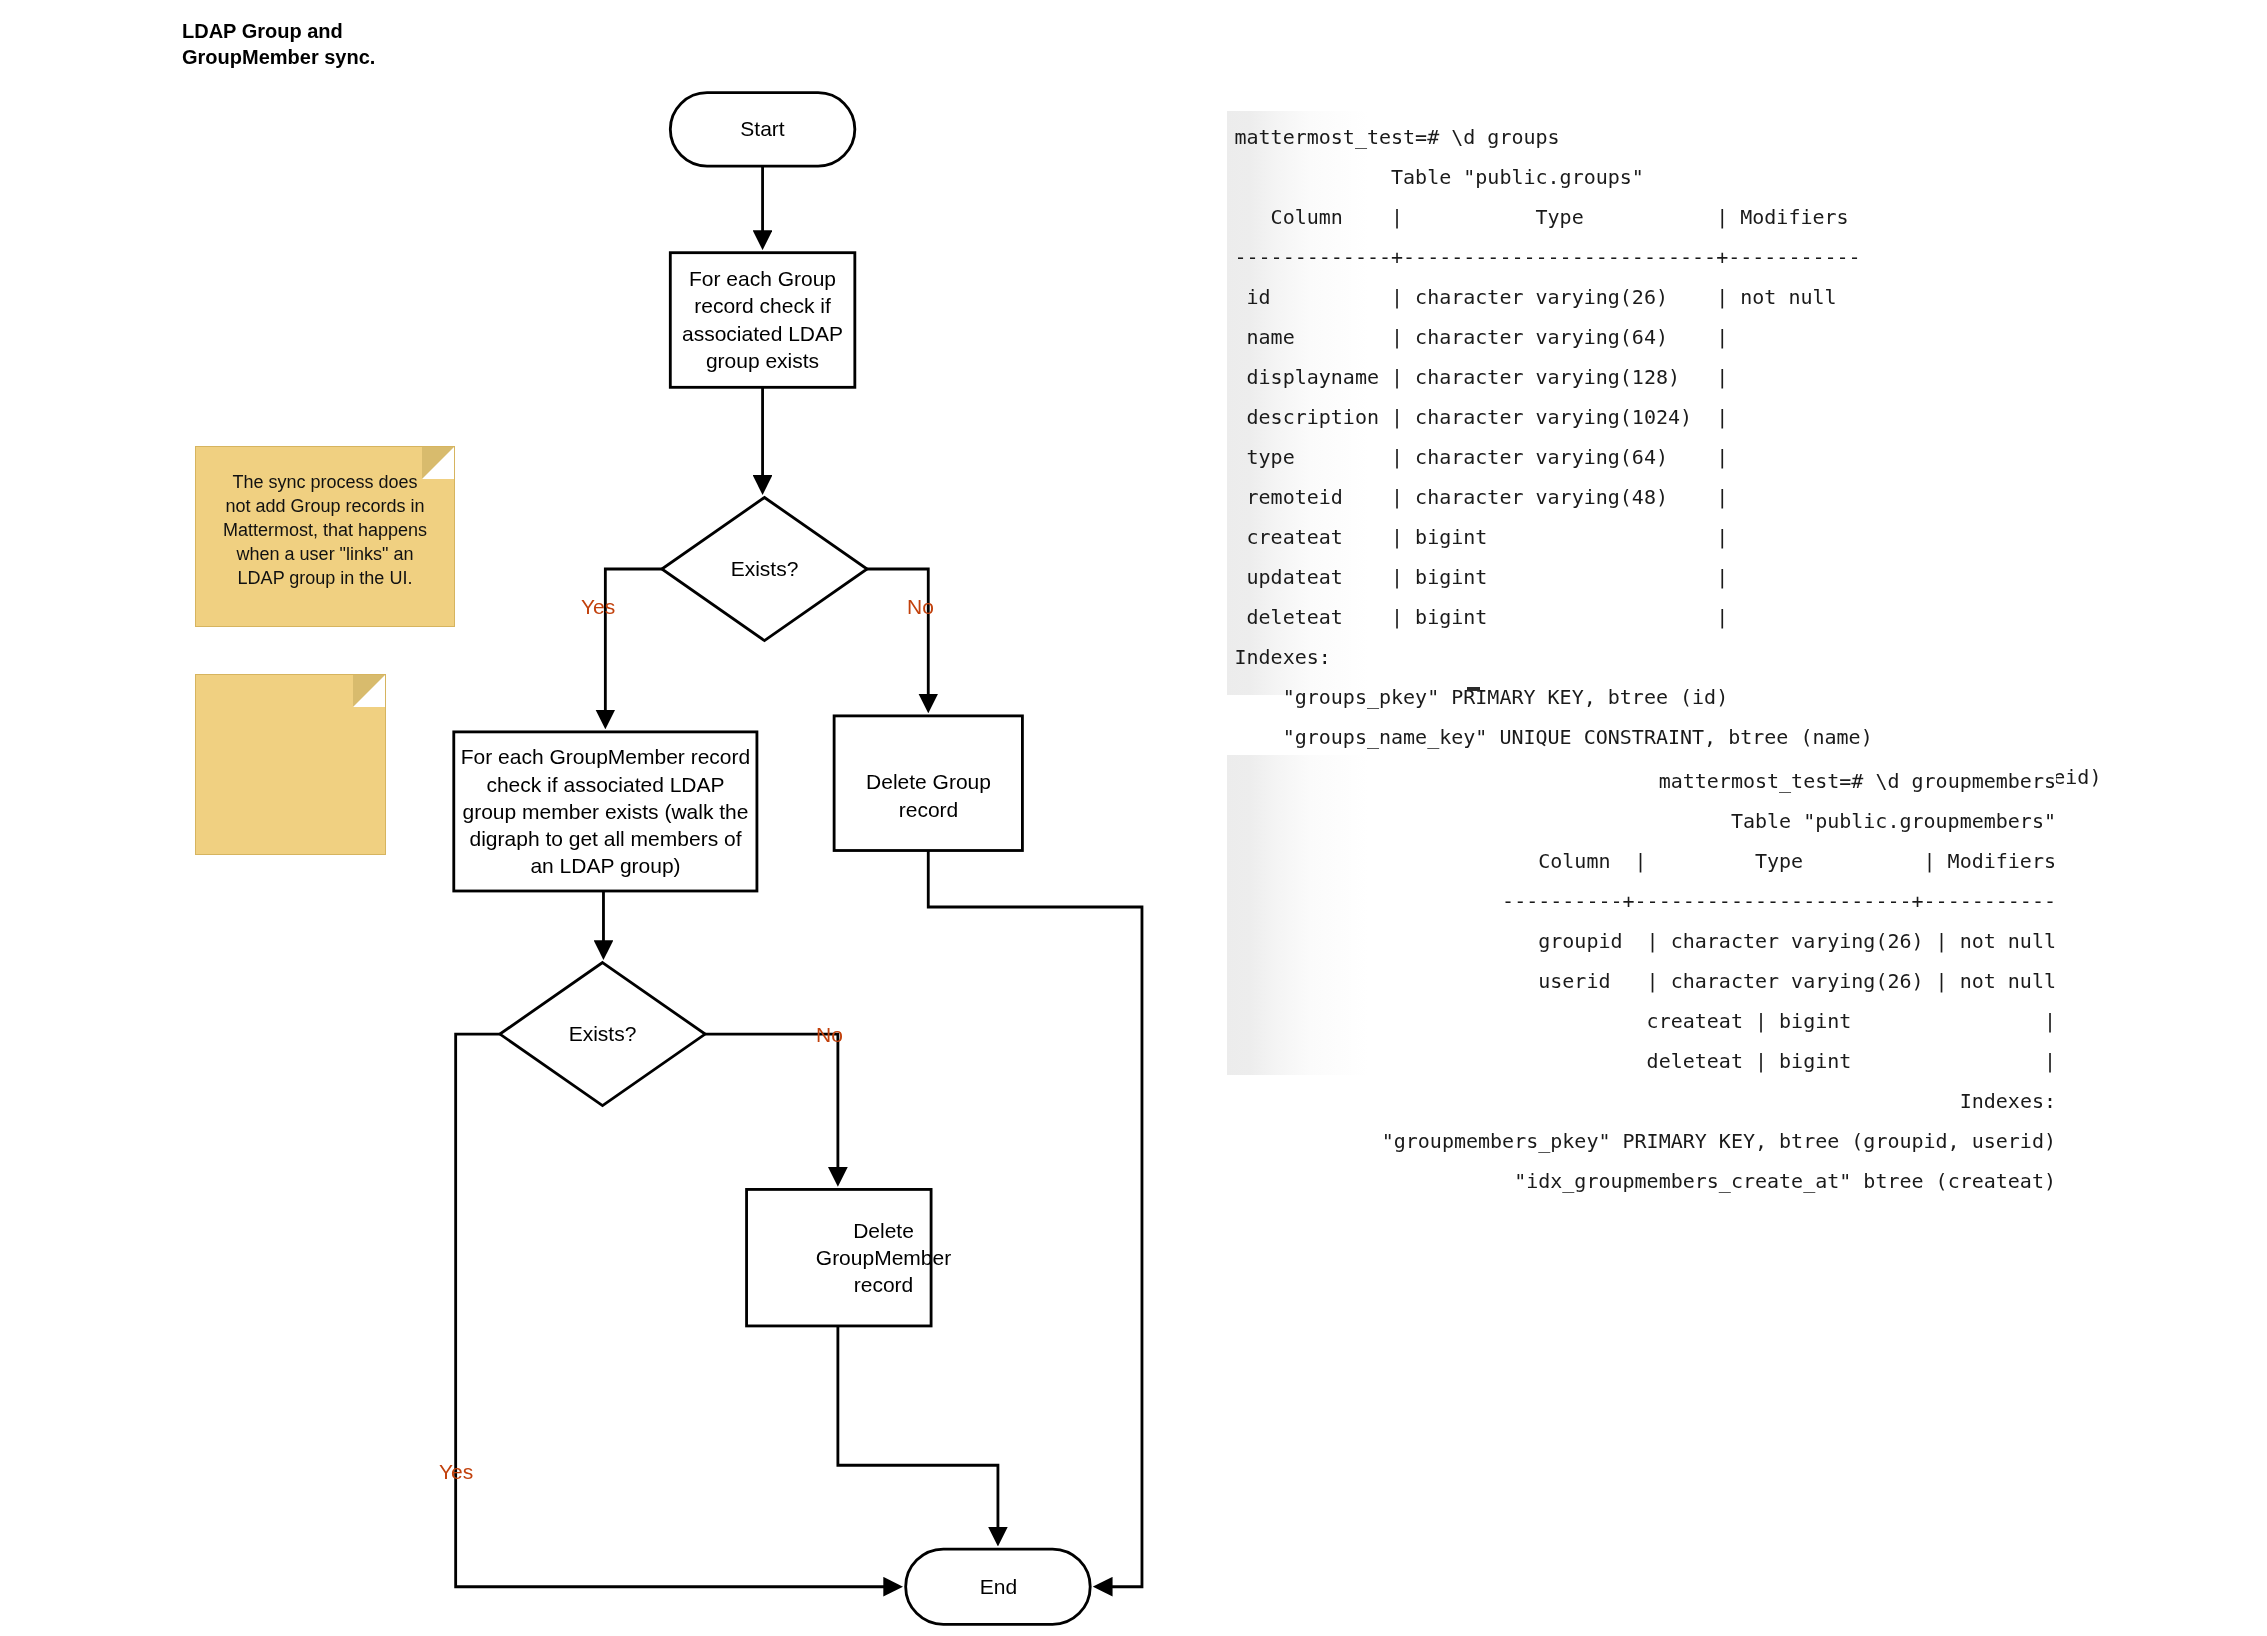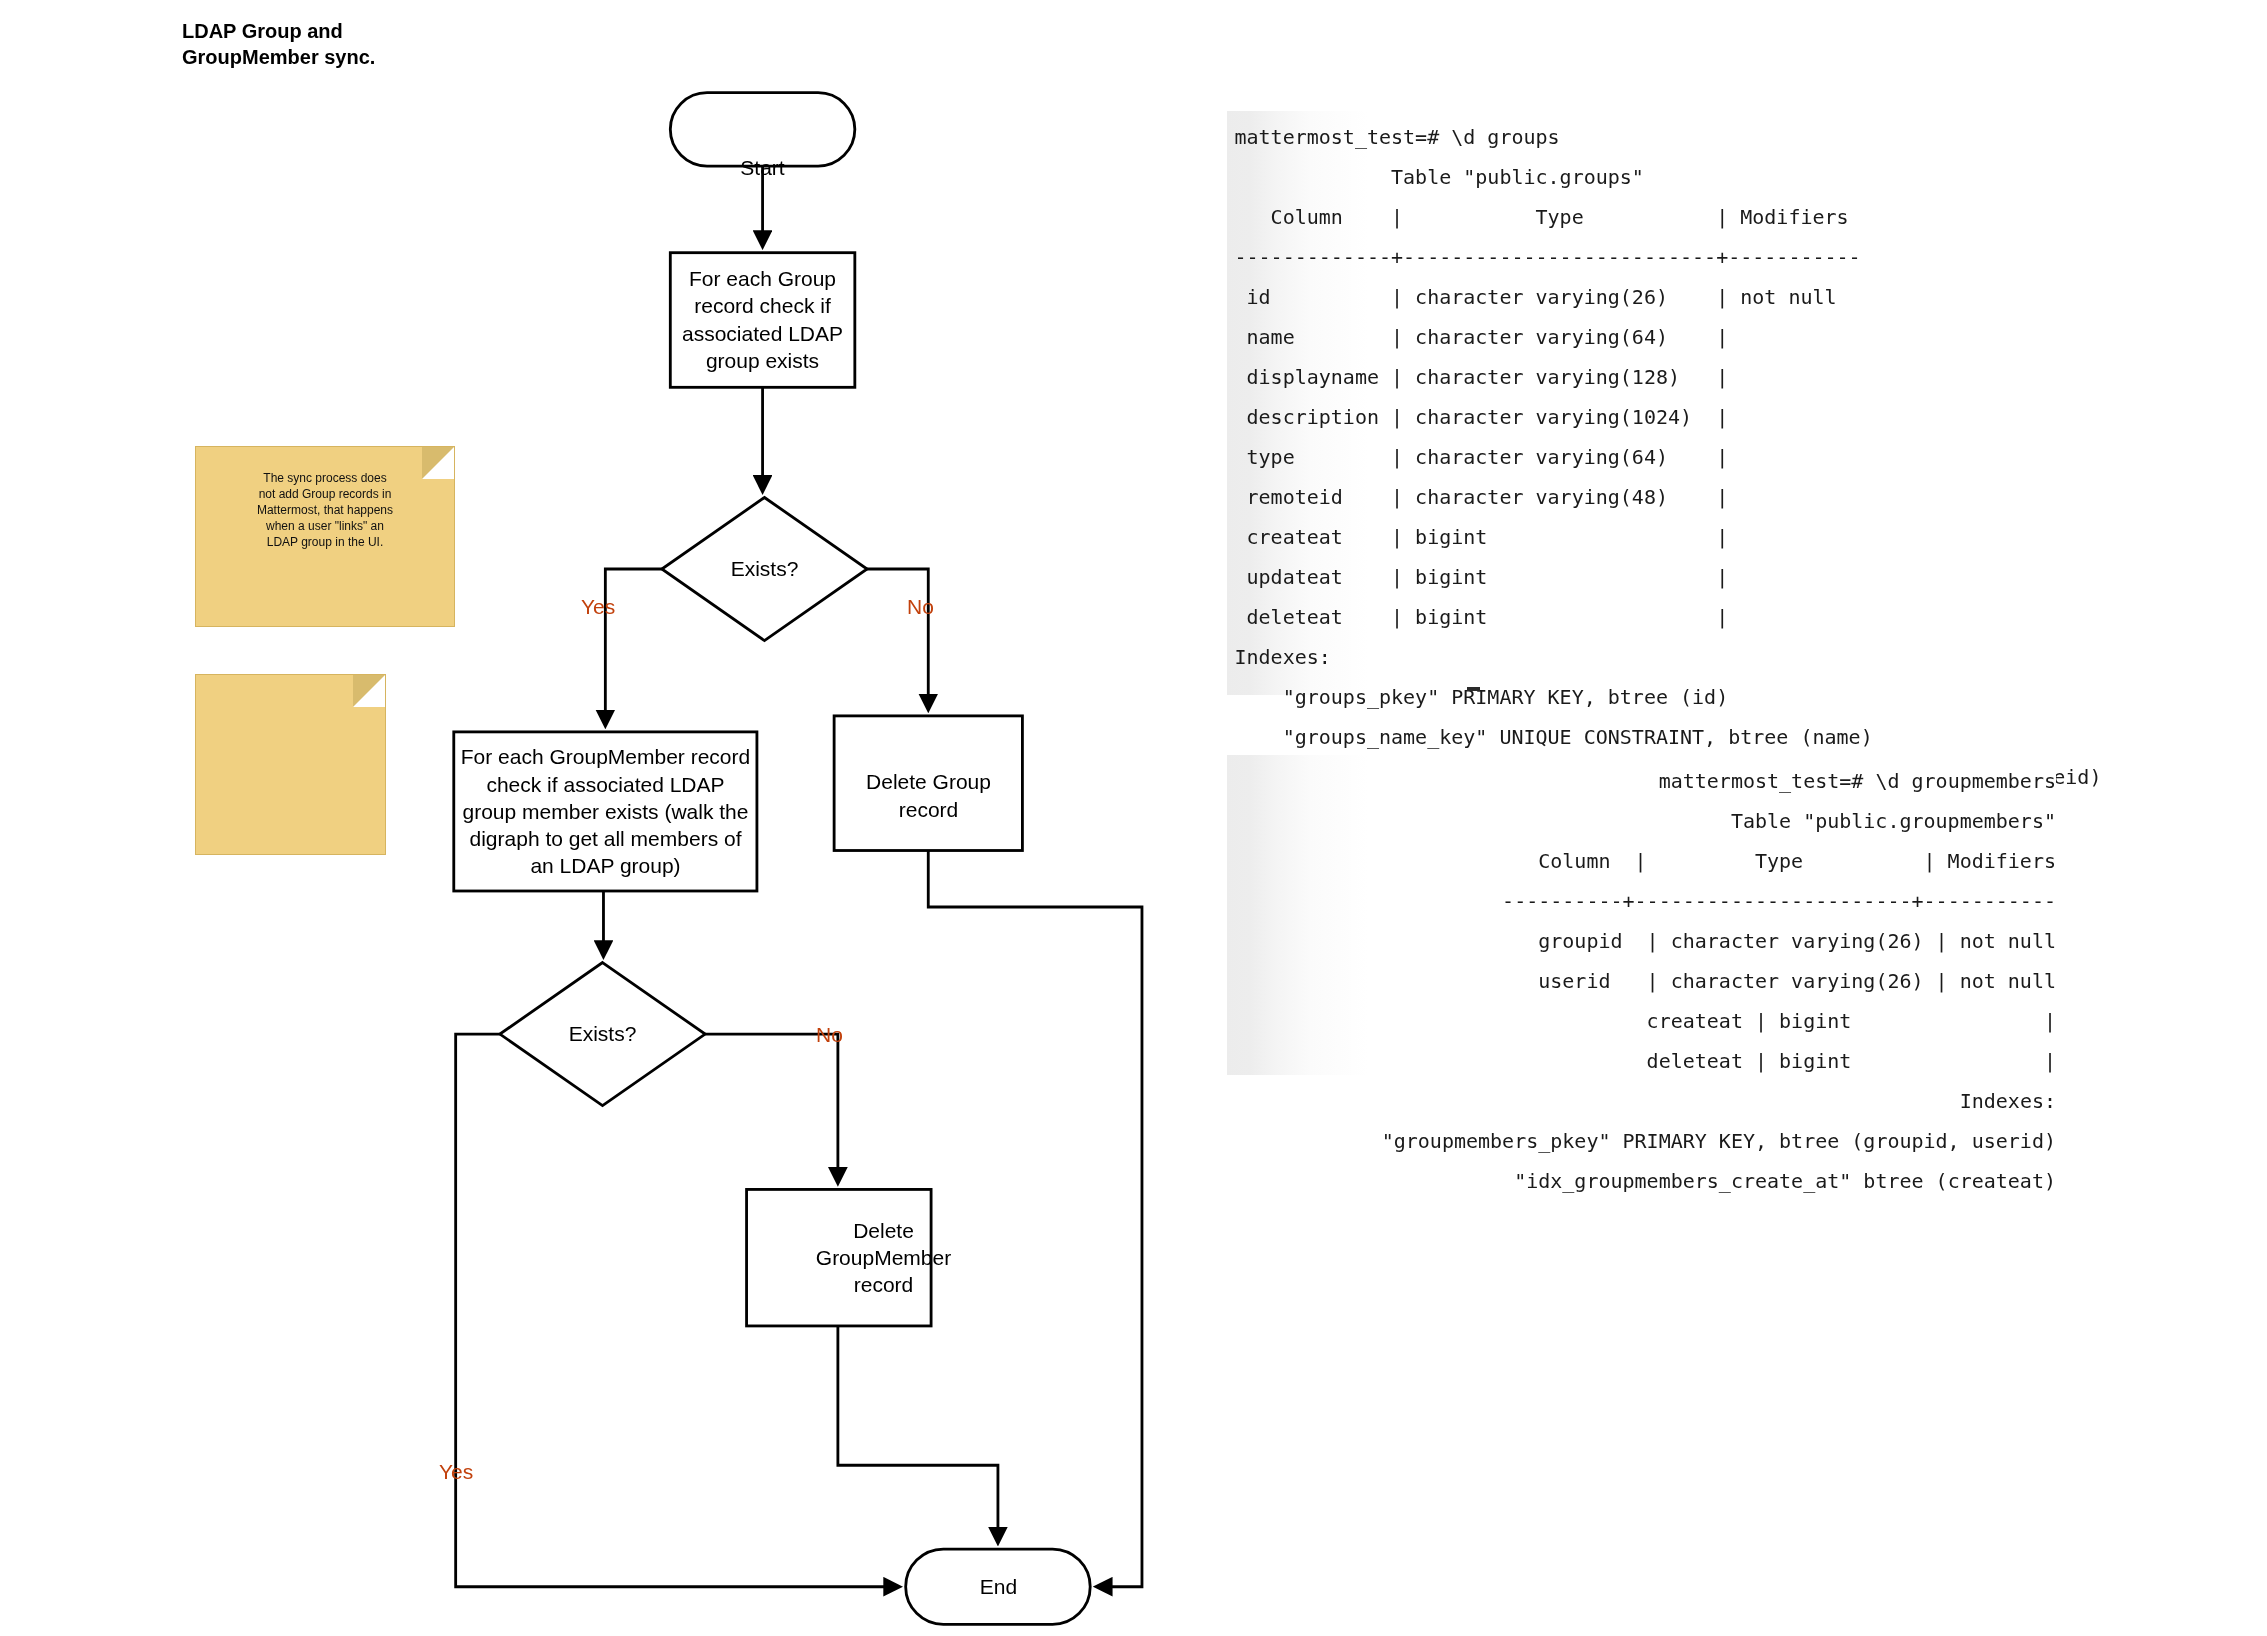--- a/index.html
+++ b/index.html
@@ -83,21 +83,21 @@
     height: 0;
     border-style: solid;
     border-width: 0 0 32px 32px;
     border-color: transparent transparent #ffffff #d8bb6d;
   }
   .sticky .sticky-text {
     position: absolute;
     left: 9.4px;
     right: 9.4px;
     text-align: center;
-    font-size: 12px;
+    font-size: 18px;
     line-height: 1.34;
     color: #111;
     white-space: pre-line;
   }
 
   
   .terminal {
     position: absolute;
     font-family: "DejaVu Sans Mono", "Liberation Mono", monospace;
     font-size: 20px;
@@ -157,21 +157,21 @@
 
   <path class="connector" d="M 749 1098 L 890 1098 L 890 1255" marker-end="url(#arrow)"></path>
 
   <path class="connector" d="M 531 1098 L 484 1098 L 484 1685 L 954 1685" marker-end="url(#arrow)"></path>
 
   <path class="connector" d="M 890 1408 L 890 1556 L 1060 1556 L 1060 1637" marker-end="url(#arrow)"></path>
 
   <path class="connector" d="M 986 903 L 986 963 L 1213 963 L 1213 1685 L 1166 1685" marker-end="url(#arrow)"></path>
 </svg>
 
-<div class="node-label" style="left:670px; top:92px; width:185px; height:73px;margin-top:39px;">Start</div>
+<div class="node-label" style="left:670px; top:92px; width:185px; height:73px;">Start</div>
 
 <div class="node-label" style="left:672px; top:252px; width:181px; height:135px;">For each Group
 record check if
 associated LDAP
 group exists</div>
 
 <div class="node-label" style="left:672px; top:535px; width:185px; height:68px;">Exists?</div>
 
 <div class="node-label" style="left:456px; top:732px; width:299px; height:159px;">For each GroupMember record
 check if associated LDAP

